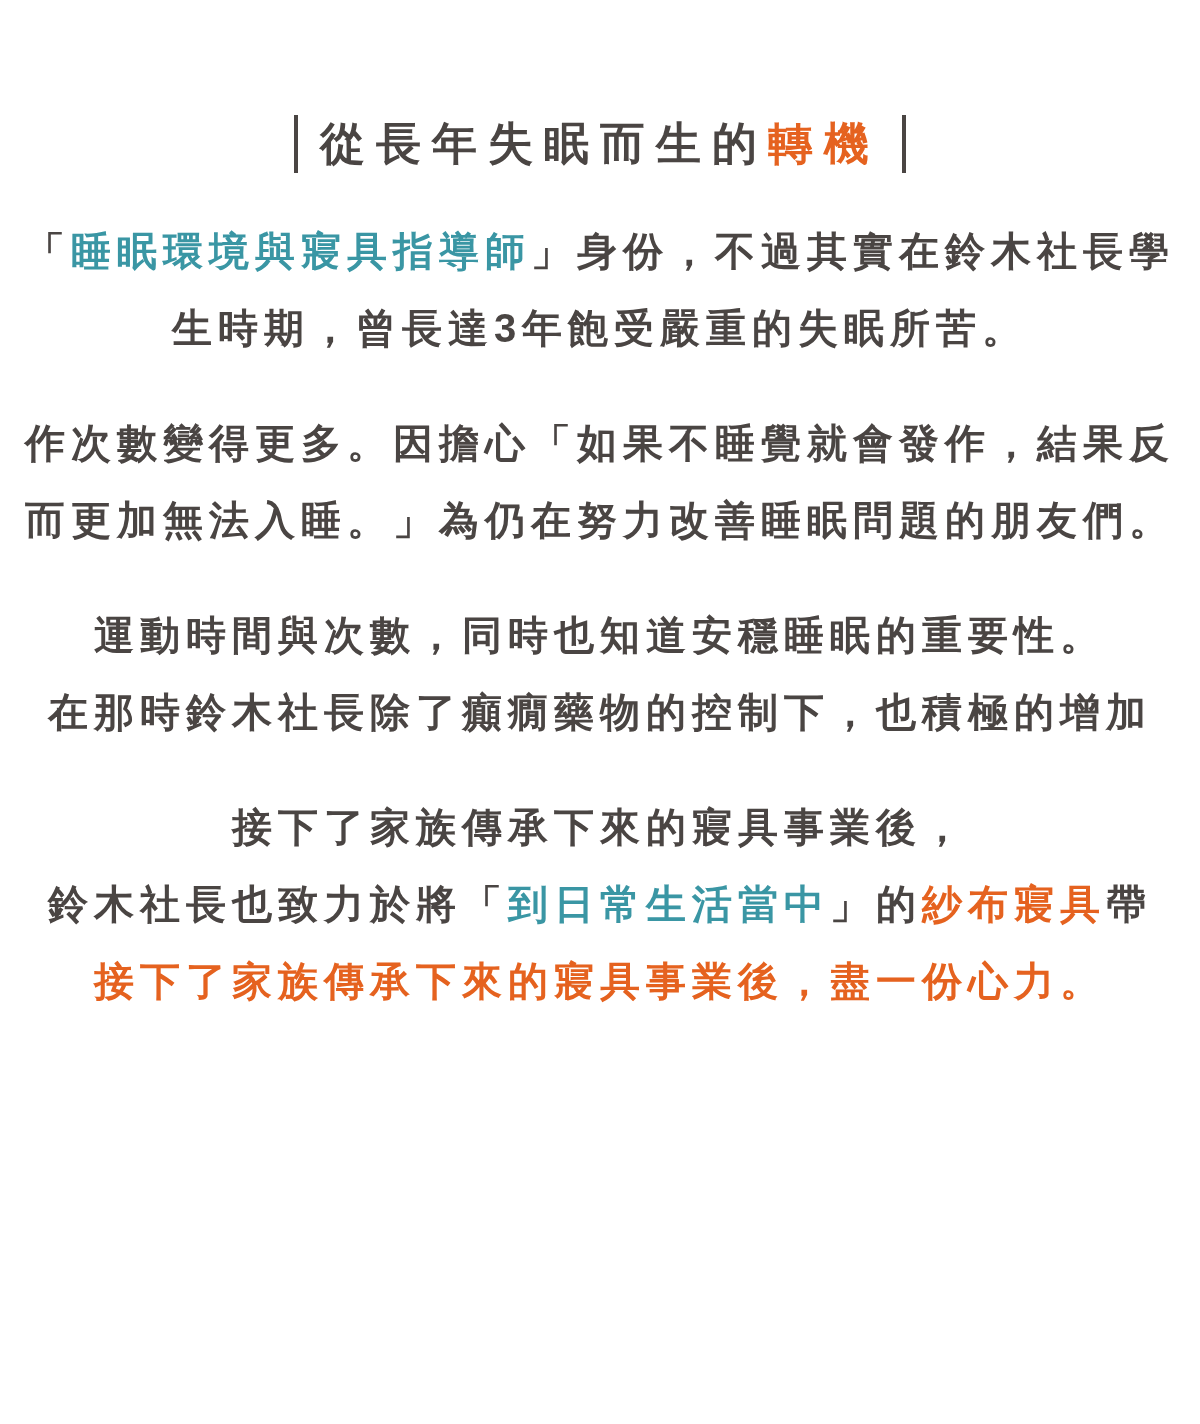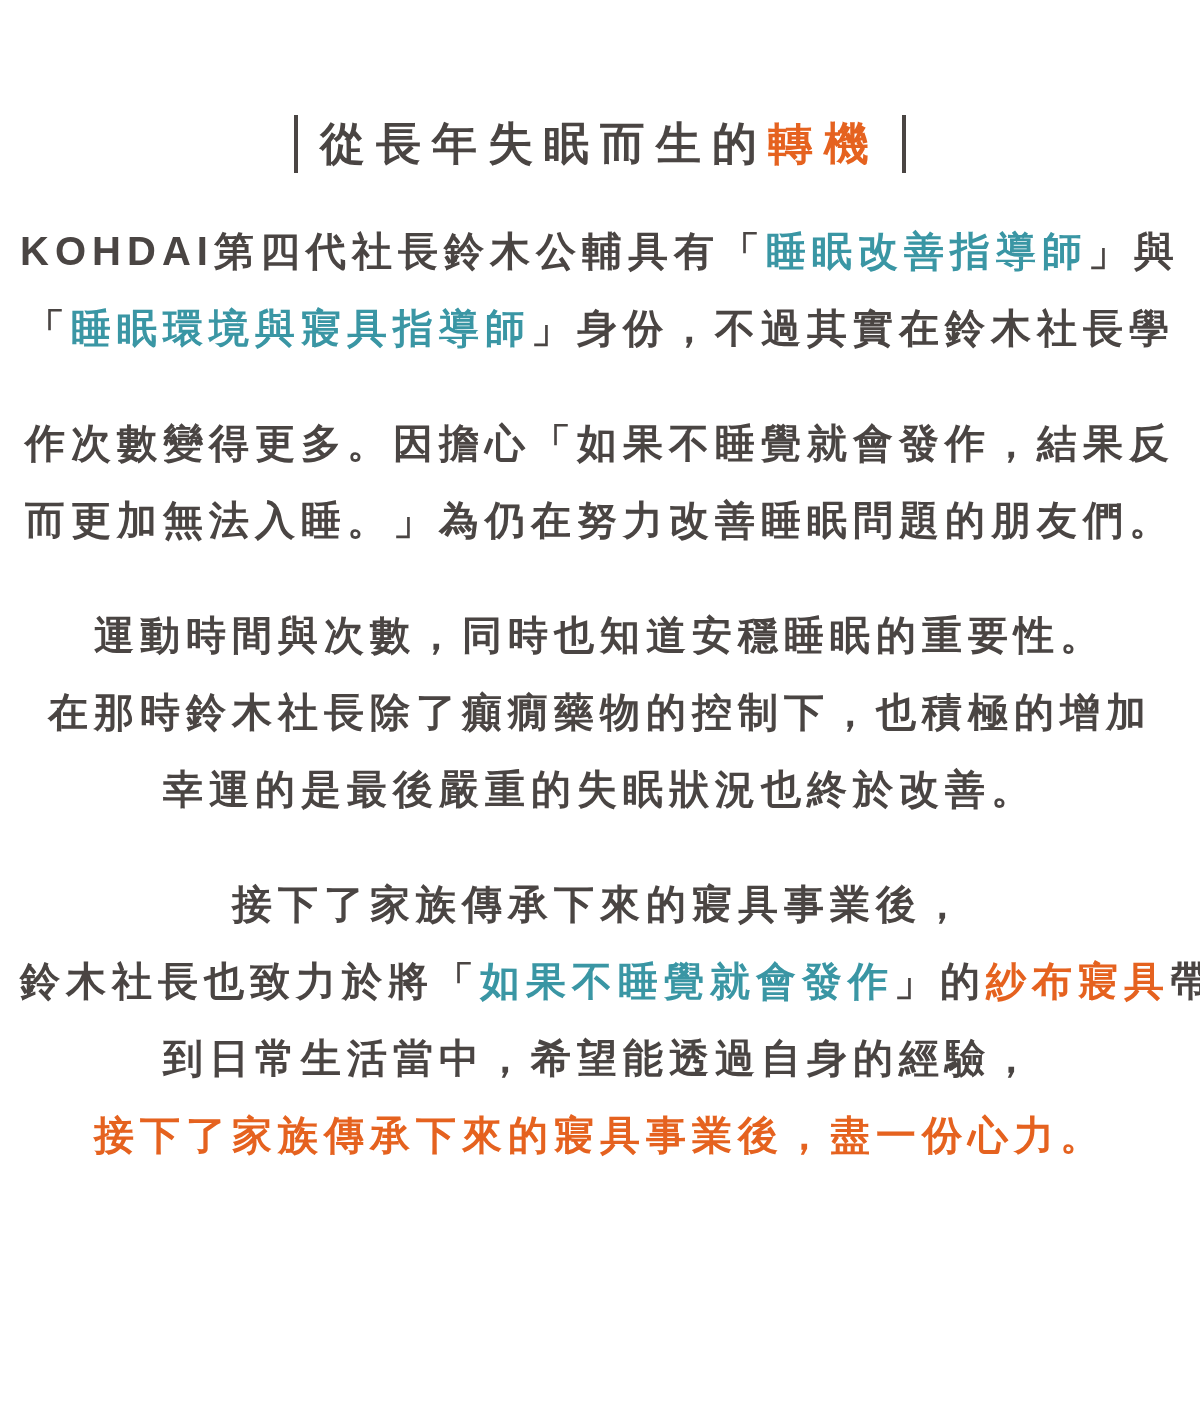--- a/index.html
+++ b/index.html
@@ -64,35 +64,33 @@
 
 <div class="page">
 
   <div class="title-row">
     <div class="vbar"></div>
     <div class="title-text"><span>從長年失眠而生的</span><span class="orange">轉機</span></div>
     <div class="vbar"></div>
   </div>
 
   <div class="para">
-    <div class="line"><span>KOHDAI第四代社長鈴木公輔具有「</span><span class="teal">睡眠改善指導師</span><span>」與</span></div>
     <div class="line"><span>「</span><span class="teal">睡眠環境與寢具指導師</span><span>」身份，不過其實在鈴木社長學</span></div>
+    <div class="line"><span>生時期，曾長達3年飽受嚴重的失眠所苦。</span></div>
   </div>
 
   <div class="para">
     <div class="line"><span>作次數變得更多。因擔心「如果不睡覺就會發作，結果反</span></div>
     <div class="line"><span>而更加無法入睡。」為仍在努力改善睡眠問題的朋友們。</span></div>
   </div>
 
   <div class="para">
     <div class="line"><span>運動時間與次數，同時也知道安穩睡眠的重要性。</span></div>
     <div class="line"><span>在那時鈴木社長除了癲癇藥物的控制下，也積極的增加</span></div>
-    <div class="line"><span>幸運的是最後嚴重的失眠狀況也終於改善。</span></div>
   </div>
 
   <div class="para">
     <div class="line"><span>接下了家族傳承下來的寢具事業後，</span></div>
-    <div class="line"><span>鈴木社長也致力於將「</span><span class="teal">如果不睡覺就會發作</span><span>」的</span><span class="orange">紗布寢具</span><span>帶</span></div>
-    <div class="line"><span>到日常生活當中，希望能透過自身的經驗，</span></div>
+    <div class="line"><span>鈴木社長也致力於將「</span><span class="teal">到日常生活當中</span><span>」的</span><span class="orange">紗布寢具</span><span>帶</span></div>
     <div class="line orange"><span class="orange">接下了家族傳承下來的寢具事業後，盡一份心力。</span></div>
   </div>
 
 </div>
 
 </body></html>

